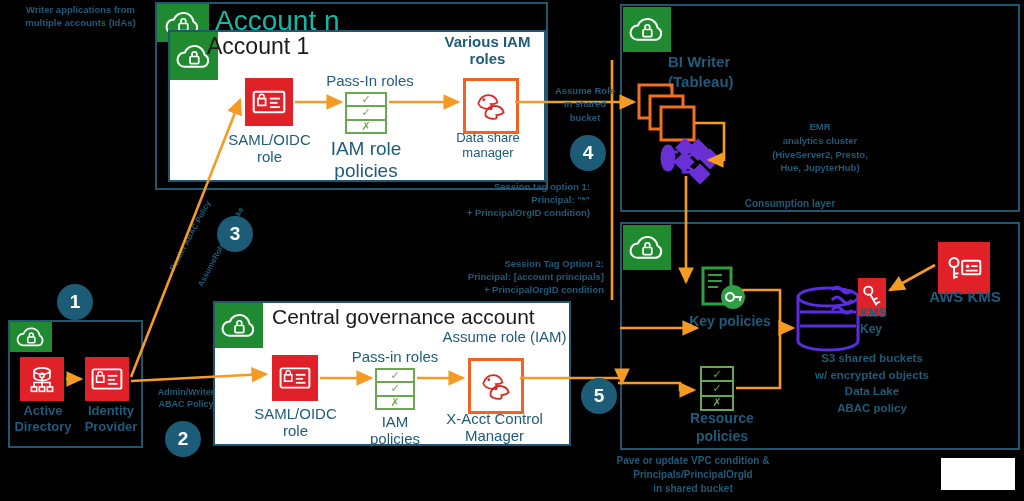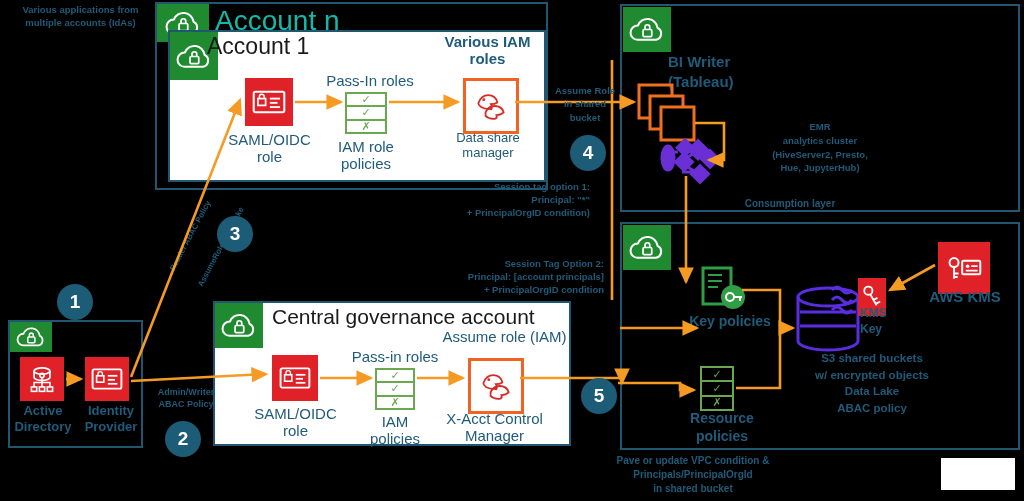--- a/index.html
+++ b/index.html
@@ -59,41 +59,41 @@
 <div class="lbl" style="left:222px;top:131px;width:95px;font-size:15px;white-space:pre-line;">SAML/OIDC
 role</div>
 
 <div class="lbl" style="left:315px;top:72px;width:110px;font-size:15px;">Pass-In roles</div>
 
 <div class="plist" style="left:345px;top:92px;width:42px;height:42px;">
   <div>✓</div>
   <div>✓</div>
   <div>✗</div>
 </div>
-<div class="lbl" style="left:326px;top:138px;width:80px;font-size:15px;white-space:pre-line;">IAM role
+<div class="lbl" style="left:326px;top:138px;width:80px;font-size:19px;white-space:pre-line;">IAM role
 policies</div>
 
 <div class="lbl" style="left:425px;top:33px;width:125px;font-size:15px;white-space:pre-line;font-weight:bold;">Various IAM
 roles</div>
 <div class="icon-wht" style="left:463px;top:78px;width:50px;height:50px;">
   <svg width="40" height="38" viewBox="0 0 44 42">
     <path d="M8 18 q3-9 11-9 q8 0 10 8 q-3 2 -7 2 q2 3 0 5 q-6 1 -11 -2 q-3 -2 -3 -4z" fill="none" stroke="#d62b26" stroke-width="2"></path>
     <path d="M16 28 q3-7 10-7 q8 0 10 7 q-3 3 -8 3 q1 3 -1 4 q-7 1 -11 -3z" fill="none" stroke="#d62b26" stroke-width="2"></path>
     <circle cx="14" cy="14" r="1.6" fill="#d62b26"></circle>
     <circle cx="22" cy="24" r="1.6" fill="#d62b26"></circle>
   </svg>
 </div>
 <div class="lbl" style="left:432px;top:131px;width:112px;font-size:13px;white-space:pre-line;">Data share
 manager</div>
 
 <div class="lbl lbl-b" style="left:410px;top:181px;width:180px;font-size:9.5px;text-align:right;white-space:pre-line;line-height:1.35;">Session tag option 1:
 Principal: "*"
 + PrincipalOrgID condition)</div>
 
-<div class="lbl lbl-b" style="left:8px;top:3px;width:145px;font-size:9.5px;white-space:pre-line;line-height:1.4;">Various applications from
+<div class="lbl lbl-b" style="left:8px;top:3px;width:145px;font-size:9.5px;white-space:pre-line;line-height:1.4;">Writer applications from
 multiple accounts (IdAs)</div>
 
 <div class="box" style="left:8px;top:320px;width:135px;height:128px;background:#000;"></div>
 <div class="cloud-badge" style="left:10px;top:322px;width:42px;height:30px;">
   <svg width="32" height="22" viewBox="0 0 48 34">
     <path d="M12 30 a9 9 0 0 1 0.4 -18 a13 13 0 0 1 25 3 a8 8 0 0 1 -2 15 z" fill="none" stroke="#fff" stroke-width="2.8" stroke-linejoin="round"></path>
     <rect x="19" y="17" width="11" height="9" rx="1.5" fill="none" stroke="#fff" stroke-width="2.4"></rect>
     <path d="M21.5 17 v-3 a3 3 0 0 1 6 0 v3" fill="none" stroke="#fff" stroke-width="2.4"></path>
   </svg>
 </div>

